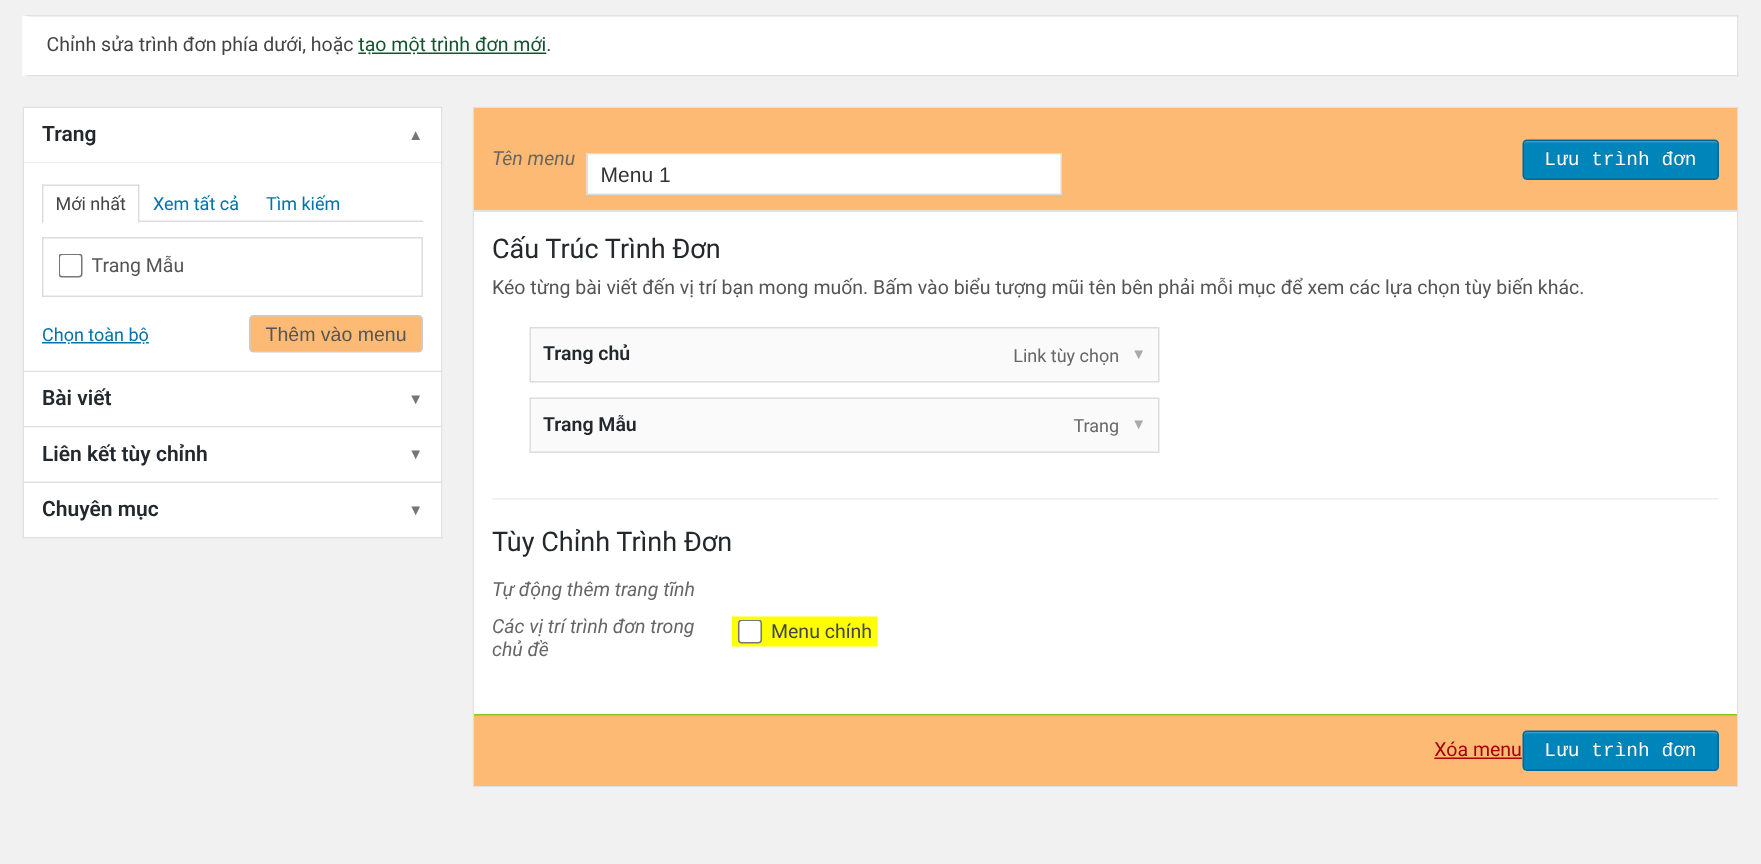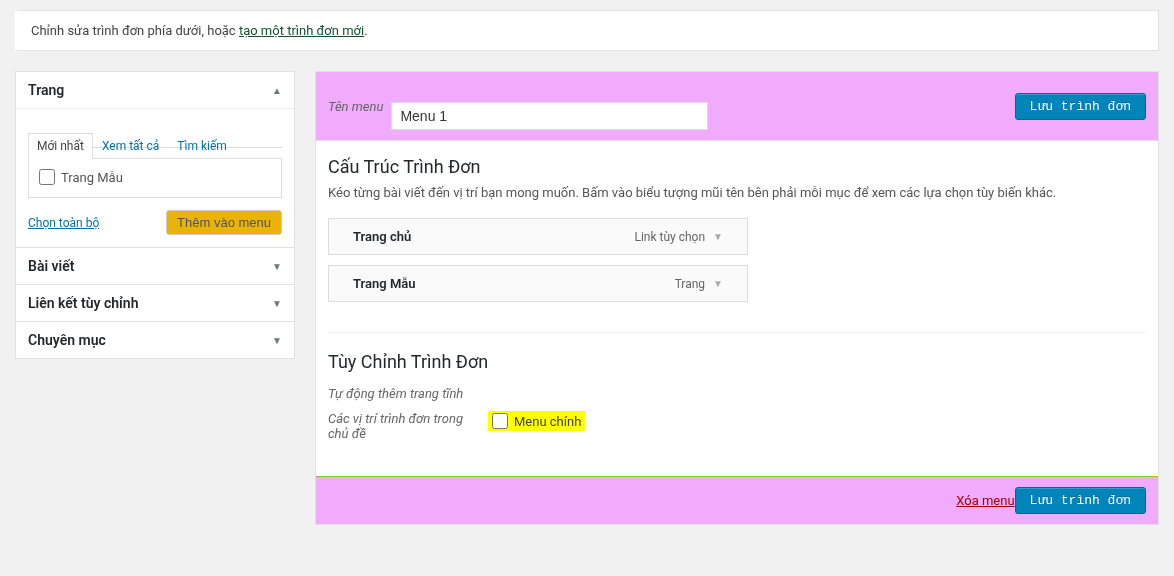--- a/index.html
+++ b/index.html
@@ -10,39 +10,39 @@
 .main-layout { display: flex; gap: 20px; align-items: flex-start; }
 .sidebar { width: 280px; flex-shrink: 0; }
 .content { flex: 1; }
 .metabox { background: #fff; border: 1px solid #e1e1e1; margin-bottom: 0; }
 .metabox + .metabox { border-top: none; }
 .metabox-header { padding: 10px 12px; font-size: 14px; font-weight: 600; color: #23282d; display: flex; justify-content: space-between; align-items: center; cursor: pointer; border-bottom: 1px solid #eee; }
 .metabox-header.collapsed { border-bottom: none; }
 .metabox-toggle { color: #72777c; font-size: 10px; display: inline-block; }
 .metabox-body { padding: 12px; background: #fff; }
 .sub-tabs { display: flex; gap: 0; border-bottom: 1px solid #ddd; margin-bottom: 10px; }
-.sub-tab { padding: 5px 8px; font-size: 12px; color: #0073aa; cursor: pointer; border: 1px solid transparent; border-bottom: none; position: relative; top: 12px; }
+.sub-tab { padding: 5px 8px; font-size: 12px; color: #0073aa; cursor: pointer; border: 1px solid transparent; border-bottom: none; position: relative; top: 2px; }
 .sub-tab.active { border: 1px solid #ddd; border-bottom: 1px solid #fff; background: #fff; color: #444; }
 .page-list { border: 1px solid #ddd; padding: 10px; min-height: 40px; margin-bottom: 12px; }
 .check-item { display: flex; align-items: center; gap: 6px; font-size: 13px; color: #555; }
 .check-item input[type=checkbox] { width: 16px; height: 16px; }
 .metabox-actions { display: flex; justify-content: space-between; align-items: center; }
 .link-action { color: #0073aa; text-decoration: underline; font-size: 12px; cursor: pointer; }
-.btn { background: #eab308; border: 1px solid #ccc; color: #555; padding: 4px 10px; font-size: 13px; cursor: pointer; border-radius: 3px; }
+.btn { background: #fdba74; border: 1px solid #ccc; color: #555; padding: 4px 10px; font-size: 13px; cursor: pointer; border-radius: 3px; }
 .btn-primary { background: #0085ba; border: 1px solid #006799; color: #fff; padding: 5px 14px; font-size: 13px; cursor: pointer; border-radius: 3px; box-shadow: inset 0 1px 0 rgba(255,255,255,0.2); text-shadow: 0 -1px 0 rgba(0,0,0,0.2); font-family: Liberation Mono, monospace; }
 .menu-edit { background: #fff; border: 1px solid #e1e1e1; }
-.menu-header, .menu-footer { background: #f0abfc; padding: 10px 12px; display: flex; align-items: center; border-bottom: 1px solid #e1e1e1; }
+.menu-header, .menu-footer { background: #fdba74; padding: 10px 12px; display: flex; align-items: center; border-bottom: 1px solid #e1e1e1; }
 .menu-footer { border-bottom: none; border-top: 1px solid #84cc16; justify-content: flex-end; }
 .menu-header label { font-style: italic; color: #666; margin-right: 8px; font-size: 13px; }
 .menu-name-input { border: 1px solid #ddd; padding: 4px 8px; font-size: 14px; width: 317px; height: 28px; color: #333; margin-top: 20px; }
 .menu-header .spacer { flex: 1; }
 .menu-body { padding: 15px 12px 25px 12px; }
 .section-title { font-size: 18px; font-weight: 400; color: #23282d; margin-bottom: 8px; }
 .section-desc { font-size: 13px; color: #555; margin-bottom: 18px; }
-.menu-item { border: 1px solid #ddd; background: #fafafa; width: 420px; margin-bottom: 10px; display: flex; align-items: center; justify-content: space-between; padding: 10px 24px; cursor: move; }
+.menu-item { border: 1px solid #ddd; background: #fafafa; width: 420px; margin-bottom: 10px; display: flex; align-items: center; justify-content: space-between; padding: 10px 8px; cursor: move; margin-left: 25px; }
 .menu-item-title { font-size: 13px; font-weight: 600; color: #23282d; }
 .menu-item-type { font-size: 12px; color: #666; display: flex; align-items: center; gap: 8px; }
 .menu-item-type .tri { color: #aaa; font-size: 10px; }
 .settings-section { margin-top: 30px; border-top: 1px solid #eee; padding-top: 18px; }
 .settings-section .section-title { margin-bottom: 14px; }
 .setting-row { display: flex; align-items: flex-start; gap: 10px; margin-bottom: 10px; }
 .setting-label-col { width: 150px; font-style: italic; color: #666; font-size: 13px; flex-shrink: 0; }
 .setting-value-col { display: flex; align-items: center; gap: 6px; font-size: 13px; }
 .highlight { background: #ffff00; padding: 2px 4px; display: inline-flex; align-items: center; gap: 6px; }
 .delete-link { color: #a00; text-decoration: underline; font-size: 13px; cursor: pointer; }

